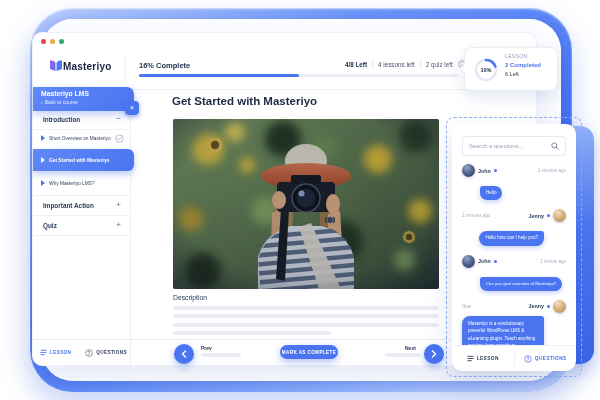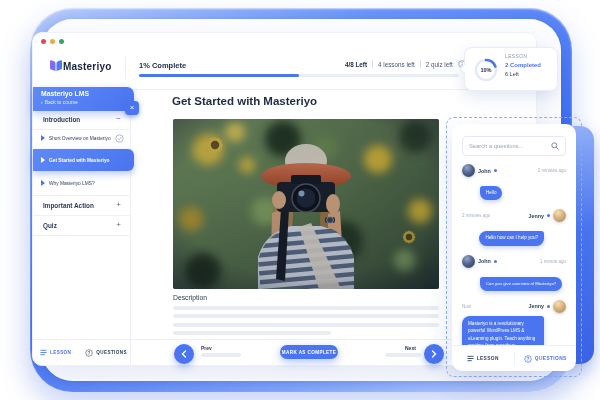--- a/index.html
+++ b/index.html
@@ -148,21 +148,21 @@
     <div class="logo">
       <svg width="14" height="13" viewBox="0 0 14 13">
         <path d="M1,2.2 Q1,1 2.2,1.3 L5,2.2 Q6.5,2.8 6.5,4.4 L6.5,12 L2,10.4 Q1,10 1,8.9 Z" fill="#7b6cf3"></path>
         <path d="M13,2.2 Q13,1 11.8,1.3 L9,2.2 Q7.5,2.8 7.5,4.4 L7.5,12 L12,10.4 Q13,10 13,8.9 Z" fill="#4a7bf5"></path>
         <path d="M2,1.4 L4.6,2.2 L3.1,3.8 Z" fill="#ee5f80"></path>
       </svg>
       <span class="logo-text">Masteriyo</span>
     </div>
     <div class="logo-sep"></div>
 
-    <div class="prog-label">1% Complete</div>
+    <div class="prog-label">16% Complete</div>
     <div class="prog-track">
       <div class="prog-fill"></div>
     </div>
 
     <div class="stats">
       <span class="stat strong">4/8 Left</span>
       <span class="stat-sep"></span>
       <span class="stat">4 lessons left</span>
       <span class="stat-sep"></span>
       <span class="stat">2 quiz left</span>

